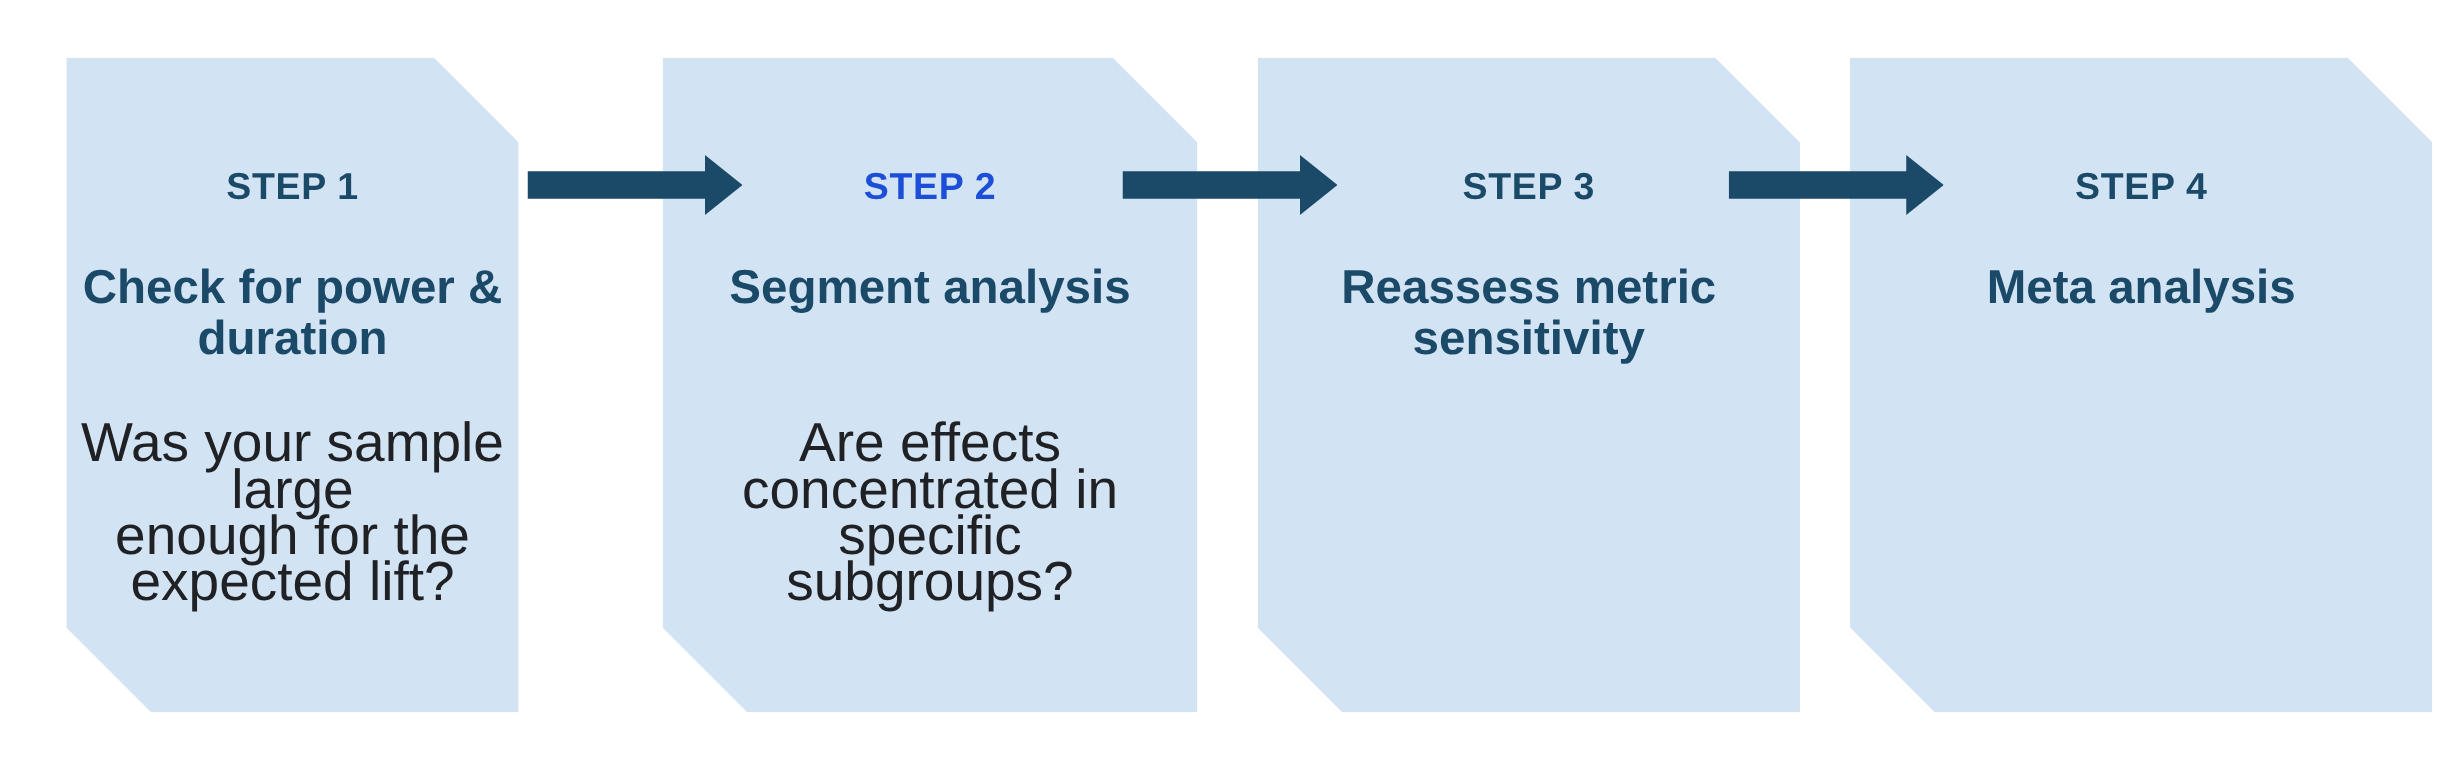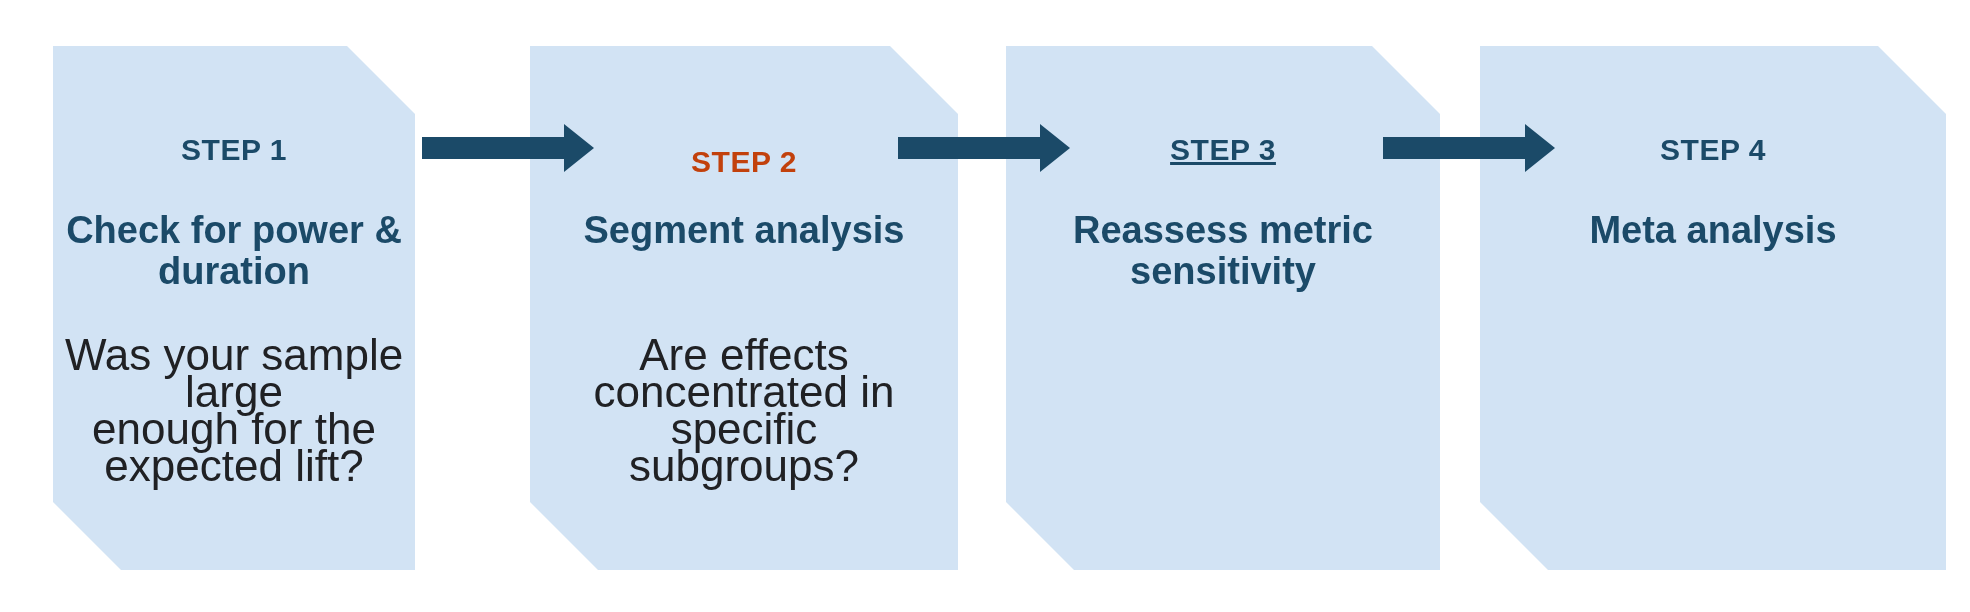--- a/index.html
+++ b/index.html
@@ -84,29 +84,29 @@
   <div class="card card-1" style="background: rgb(210, 227, 244);">
     <div class="step-label" style="color: rgb(27, 74, 104);">STEP 1</div>
     <div class="card-title" style="color: rgb(27, 74, 104);">Check for power &amp;
 duration</div>
     <div class="card-desc" style="color: rgb(32, 33, 36);">Was your sample large
 enough for the
 expected lift?</div>
   </div>
 
   <div class="card card-2" style="background: rgb(210, 227, 244);">
-    <div class="step-label" style="color: #c2410c; margin-top: 12px;">STEP 2</div>
+    <div class="step-label" style="color: #1d4ed8;">STEP 2</div>
     <div class="card-title" style="color: rgb(27, 74, 104);">Segment analysis</div>
     <div class="card-desc" style="color: rgb(32, 33, 36);">Are effects
 concentrated in specific
 subgroups?</div>
   </div>
 
   <div class="card card-3" style="background: rgb(210, 227, 244);">
-    <div class="step-label" style="color: rgb(27, 74, 104); text-decoration: underline;">STEP 3</div>
+    <div class="step-label" style="color: rgb(27, 74, 104);">STEP 3</div>
     <div class="card-title" style="color: rgb(27, 74, 104);">Reassess metric
 sensitivity</div>
   </div>
 
   <div class="card card-4" style="background: rgb(210, 227, 244);">
     <div class="step-label" style="color: rgb(27, 74, 104);">STEP 4</div>
     <div class="card-title" style="color: rgb(27, 74, 104);">Meta analysis</div>
   </div>
 
   <svg class="arrow arrow-1" viewBox="0 0 172 48">

